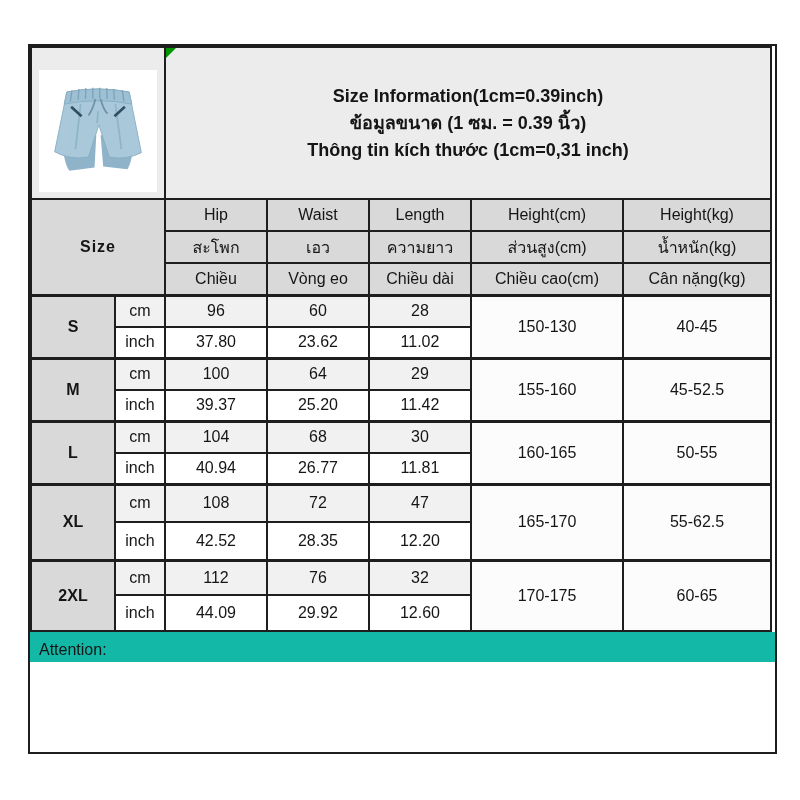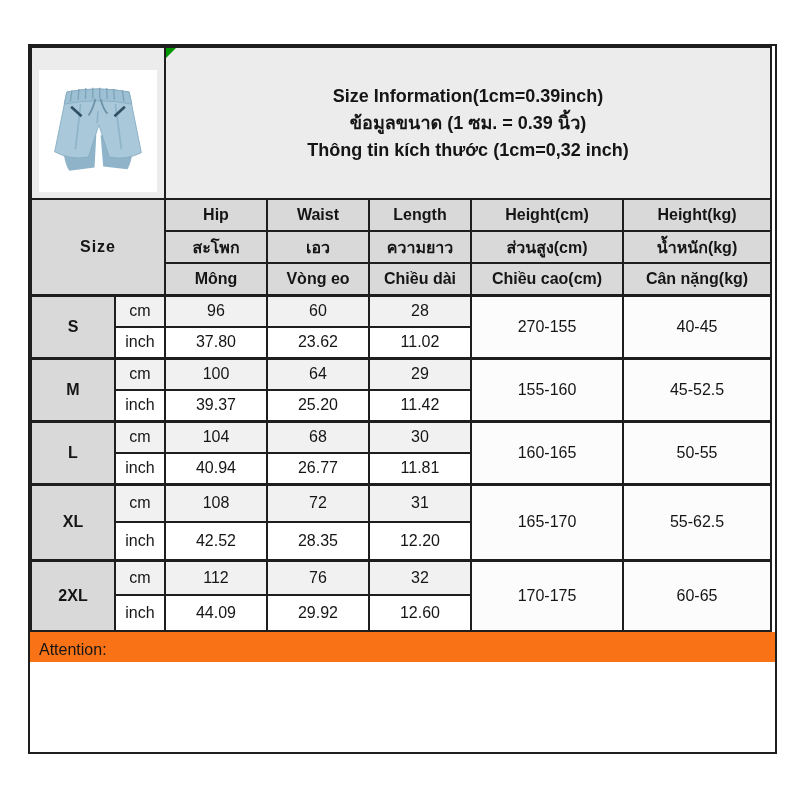--- a/index.html
+++ b/index.html
@@ -45,40 +45,40 @@
   }
   td.title-cell{background:var(--panel-gray);position:relative;}
   .title-line{font-weight:bold;font-size:18px;line-height:27px;}
   .corner-marker{
     position:absolute;top:0;left:0;width:0;height:0;
     border-top:10px solid var(--marker-green);
     border-right:10px solid transparent;
   }
   
   tr.hdr{height:32px;}
-  td.col-hdr{background:var(--header-gray);font-weight:bold;font-size:15px;}
+  td.col-hdr{background:var(--header-gray);font-weight:normal;font-size:15px;}
   td.size-big{
     background:var(--header-gray);font-weight:bold;font-size:30px;
     letter-spacing:1px;
   }
   
   td.size-lbl{background:var(--header-gray);font-weight:bold;font-size:18px;}
   td.unit{font-weight:normal;font-size:16px;background:#ffffff;}
   tr.r-cm td.unit, tr.r-cm td.val{background:var(--cm-row-gray);}
   tr.r-inch td.unit, tr.r-inch td.val{background:#ffffff;margin-top:16px;}
   td.val{font-weight:normal;}
   td.merged{background:var(--merged-white);font-weight:normal;}
   tr.h63a{height:32px;} tr.h63b{height:31px;}
   tr.h76a{height:38px;} tr.h76b{height:38px;}
   tr.h71a{height:35px;} tr.h71b{height:36px;}
   
   .attention{
     padding:5px 9px 0 9px;
     font-size:16px;line-height:25px;
-    background:#f97316;
+    background:#14b8a6;
   }
 </style>
 </head>
 <body>
 
 <div class="frame">
 
   <table class="size-table">
     <colgroup>
       <col style="width:84px">
@@ -107,54 +107,54 @@
             <path d="M63 18 Q66 30 71 35" stroke="#6d92a8" stroke-width="2" fill="none"></path>
             <path d="M29 27 L41 38" stroke="#2f4f62" stroke-width="3"></path>
             <path d="M91 27 L79 38" stroke="#2f4f62" stroke-width="3"></path>
           </svg>
         </div>
       </td>
       <td class="title-cell" colspan="5">
         <div class="corner-marker"></div>
         <div class="title-line">Size Information(1cm=0.39inch)</div>
         <div class="title-line">ข้อมูลขนาด (1 ซม. = 0.39 นิ้ว)</div>
-        <div class="title-line">Thông tin kích thước (1cm=0,32 inch)</div>
+        <div class="title-line">Thông tin kích thước (1cm=0,31 inch)</div>
       </td>
     </tr>
 
     <tr class="hdr">
       <td class="size-big" rowspan="3" colspan="2">Size</td>
       <td class="col-hdr">Hip</td>
       <td class="col-hdr">Waist</td>
       <td class="col-hdr">Length</td>
       <td class="col-hdr">Height(cm)</td>
       <td class="col-hdr">Height(kg)</td>
     </tr>
     <tr class="hdr">
       <td class="col-hdr">สะโพก</td>
       <td class="col-hdr">เอว</td>
       <td class="col-hdr">ความยาว</td>
       <td class="col-hdr">ส่วนสูง(cm)</td>
       <td class="col-hdr">น้ำหนัก(kg)</td>
     </tr>
     <tr class="hdr">
-      <td class="col-hdr">Mông</td>
+      <td class="col-hdr">Chiều</td>
       <td class="col-hdr">Vòng eo</td>
       <td class="col-hdr">Chiều dài</td>
       <td class="col-hdr">Chiều cao(cm)</td>
       <td class="col-hdr">Cân nặng(kg)</td>
     </tr>
 
     <tr class="block-top r-cm h63a">
       <td class="size-lbl" rowspan="2">S</td>
       <td class="unit">cm</td>
       <td class="val">96</td>
       <td class="val">60</td>
       <td class="val">28</td>
-      <td class="merged" rowspan="2">270-155</td>
+      <td class="merged" rowspan="2">150-130</td>
       <td class="merged" rowspan="2">40-45</td>
     </tr>
     <tr class="r-inch h63b">
       <td class="unit">inch</td>
       <td class="val">37.80</td>
       <td class="val">23.62</td>
       <td class="val">11.02</td>
     </tr>
 
     <tr class="block-top r-cm h63a">
@@ -187,21 +187,21 @@
       <td class="val">40.94</td>
       <td class="val">26.77</td>
       <td class="val">11.81</td>
     </tr>
 
     <tr class="block-top r-cm h76a">
       <td class="size-lbl" rowspan="2">XL</td>
       <td class="unit">cm</td>
       <td class="val">108</td>
       <td class="val">72</td>
-      <td class="val">31</td>
+      <td class="val">47</td>
       <td class="merged" rowspan="2">165-170</td>
       <td class="merged" rowspan="2">55-62.5</td>
     </tr>
     <tr class="r-inch h76b">
       <td class="unit">inch</td>
       <td class="val">42.52</td>
       <td class="val">28.35</td>
       <td class="val">12.20</td>
     </tr>
 

